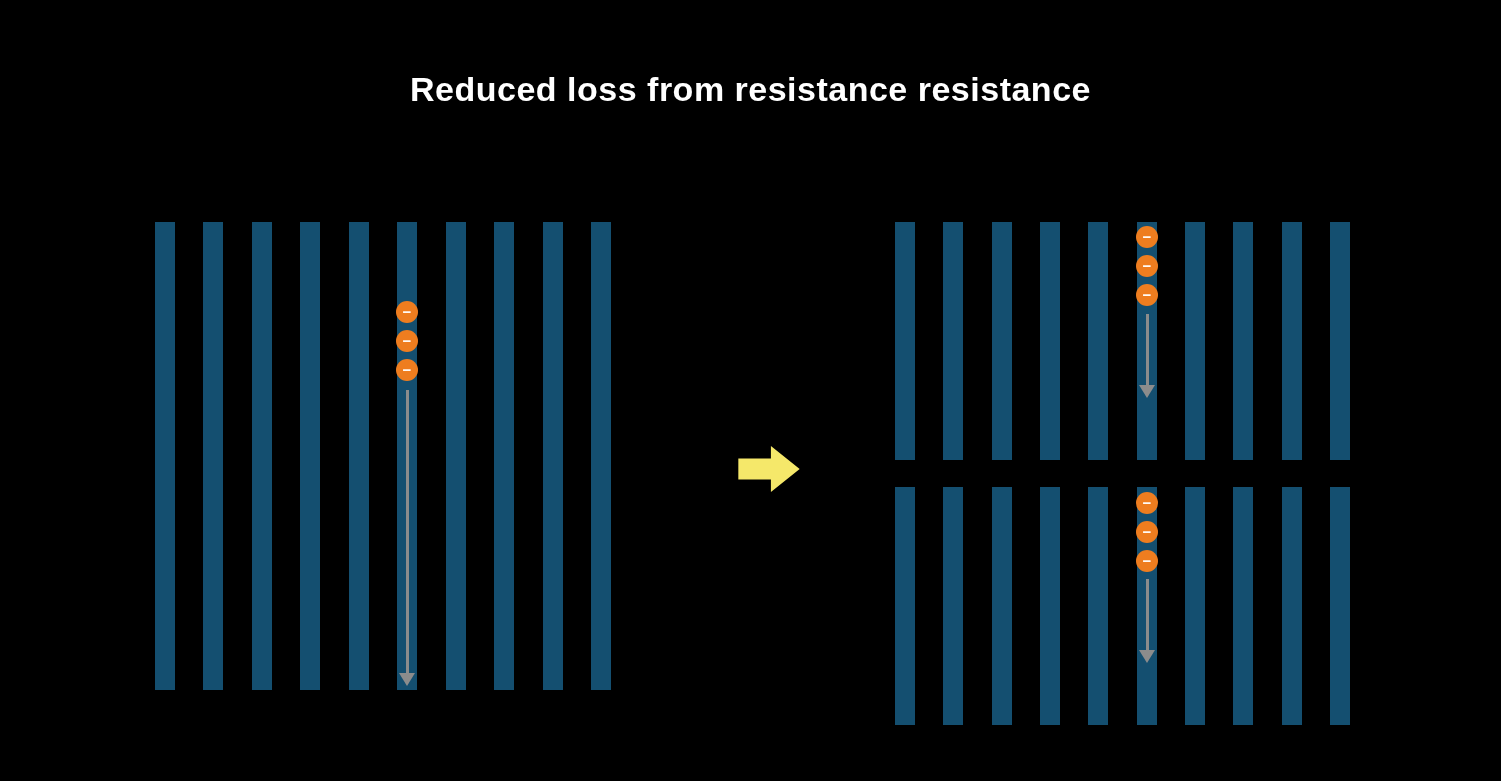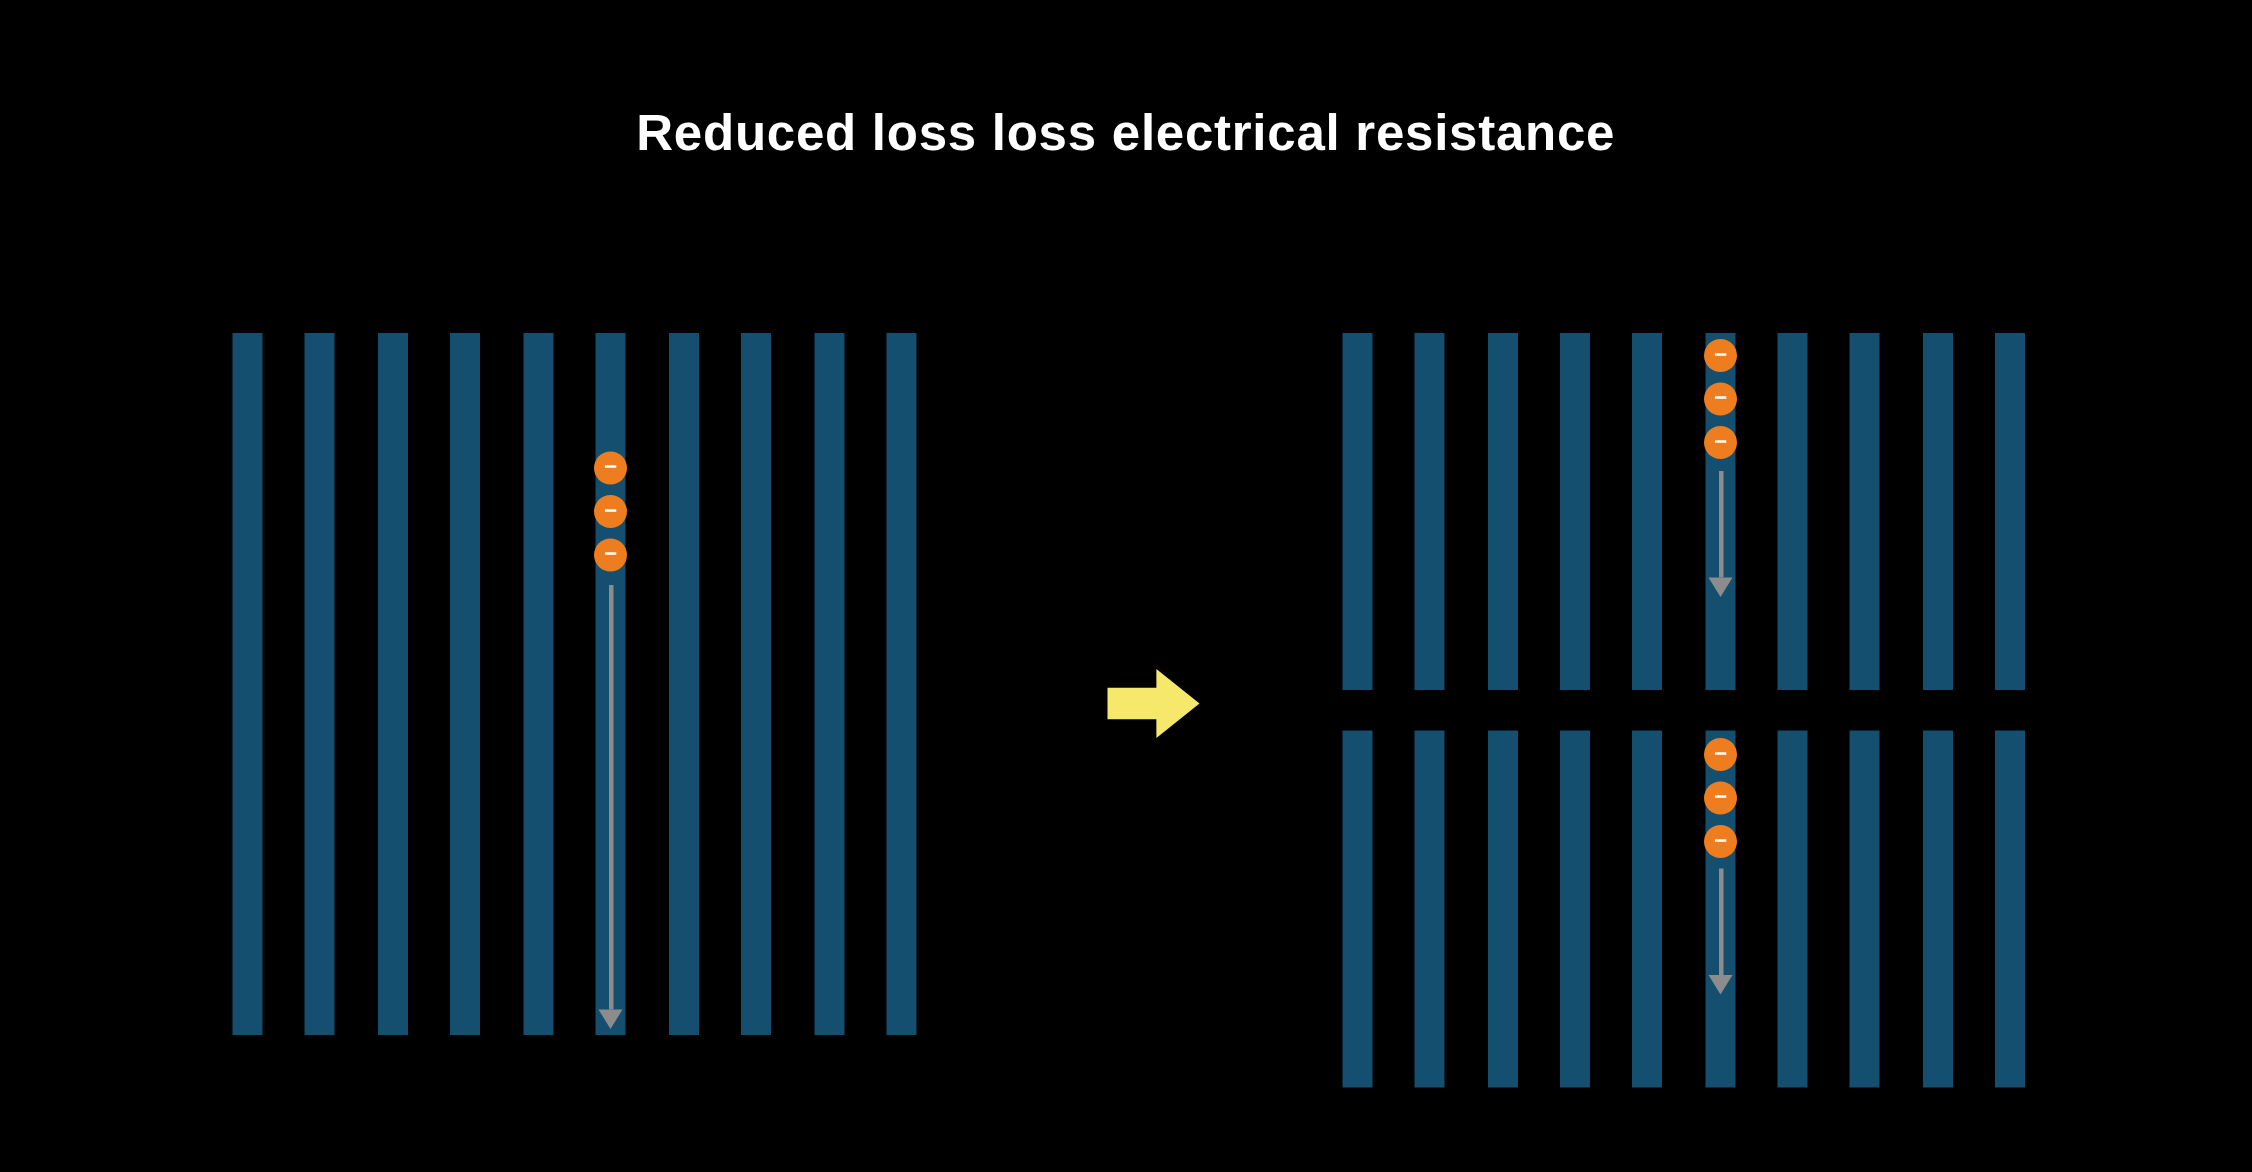--- a/index.html
+++ b/index.html
@@ -102,21 +102,21 @@
     width: 64px;
     height: 46px;
     display: block;
   }
 </style>
 </head>
 <body>
 
 <div class="diagram">
 
-  <h1 class="title">Reduced loss loss electrical resistance</h1>
+  <h1 class="title">Reduced loss from resistance resistance</h1>
 
   <div class="panel left">
     <div class="bars">
         <div class="bar"></div>
         <div class="bar"></div>
         <div class="bar"></div>
         <div class="bar"></div>
         <div class="bar"></div>
         <div class="bar"></div>
         <div class="bar"></div>

